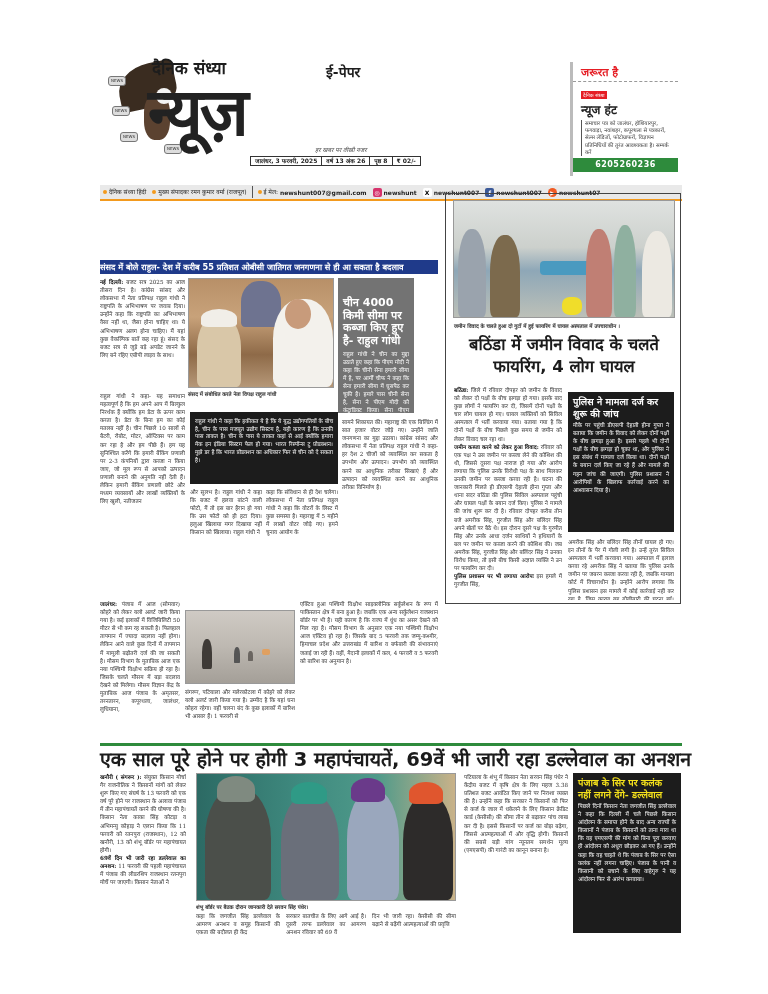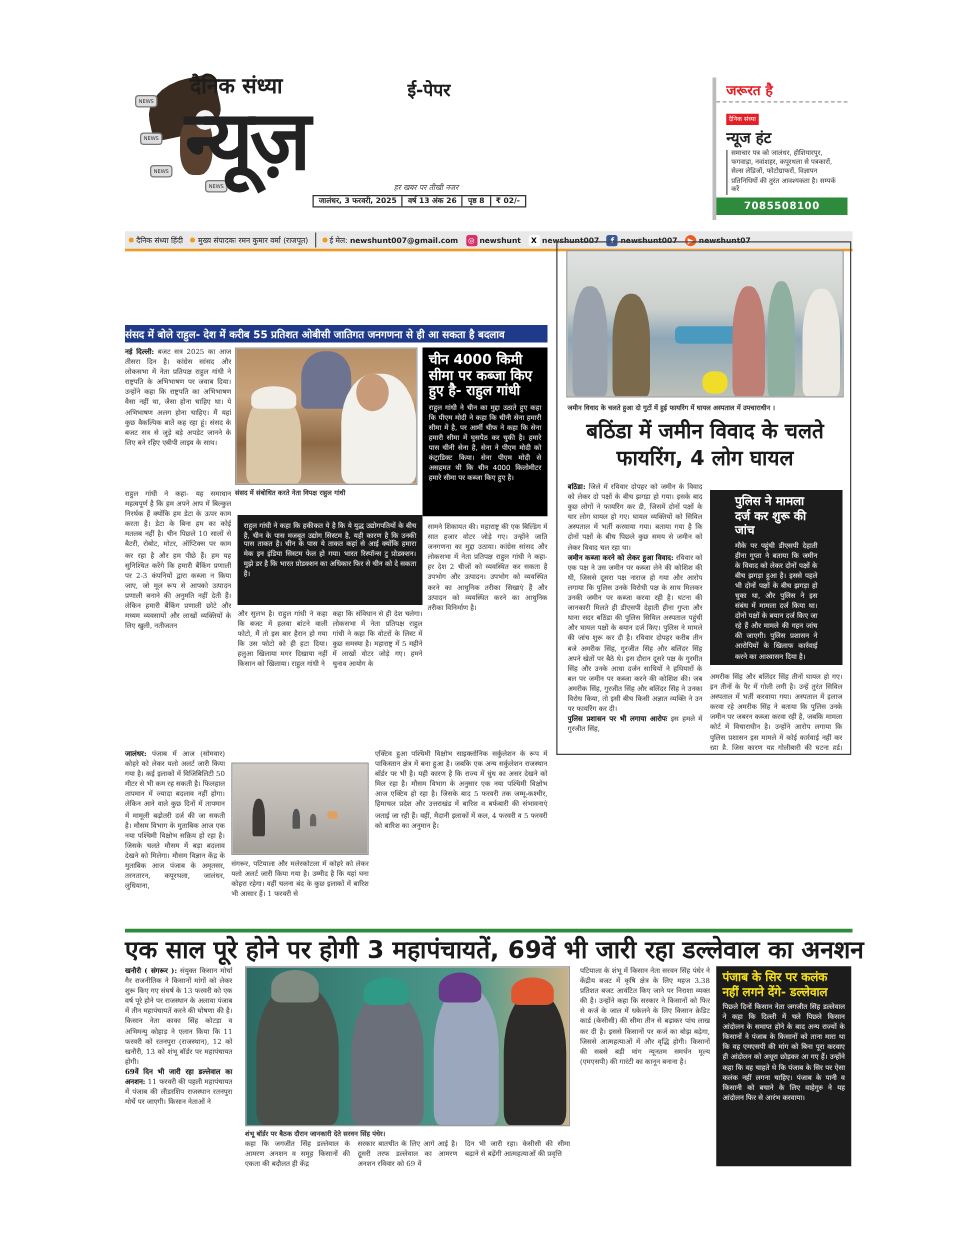--- a/index.html
+++ b/index.html
@@ -43,37 +43,37 @@
   
   .lead-headline { position: absolute; left: 0; top: 140px; width: 338px; font-size: 26px; font-weight: bold; line-height: 33px; text-align: center; color: #1b1b1b; }
   .lead-strap { position: absolute; left: 0; top: 200px; width: 338px; height: 14px; background: #1f3a8a; color: #fff; font-size: 8.2px; font-weight: bold; line-height: 14px; text-align: left; white-space: nowrap; overflow: hidden; }
   .col-text { font-size: 5.6px; line-height: 8.1px; color: #333; text-align: justify; font-family: "DejaVu Serif", serif; }
   .col-text b { color: #111; }
   .lead-col1 { position: absolute; left: 0; top: 218px; width: 85px; height: 107px; overflow: hidden; }
   .photo { position: absolute; overflow: hidden; border: 1px solid #999; }
   .lead-photo { left: 88px; top: 218px; width: 146px; height: 110px; background: linear-gradient(180deg,#b89068 0%,#c8a27a 35%,#8e6a48 70%,#b69878 100%); }
   .person { position: absolute; border-radius: 45% 45% 10% 10%; }
   .photo-caption { position: absolute; font-size: 5.3px; color: #333; font-weight: bold; }
-  .blue-box { position: absolute; left: 238px; top: 218px; width: 100px; height: 135px; background: #000000; color: #fff; padding: 4px 5px; }
+  .blue-box { position: absolute; left: 238px; top: 218px; width: 76px; height: 135px; background: #737373; color: #fff; padding: 19px 5px; }
   .blue-box h3 { font-size: 11px; line-height: 12.5px; font-weight: bold; margin-bottom: 3px; }
   .blue-box p { font-size: 5.6px; line-height: 8px; text-align: justify; }
   .lead-col1b { position: absolute; left: 0; top: 332px; width: 85px; height: 178px; overflow: hidden; }
   .black-box { position: absolute; left: 90px; top: 352px; width: 148px; height: 72px; background: #1c1c1c; color: #fff; padding: 4px 5px; }
   .black-box h3 { font-size: 9.5px; line-height: 11px; color: #f4a11f; font-weight: bold; }
   .black-box p { font-size: 5.6px; line-height: 7.7px; text-align: justify; margin-top: 2px; }
   .lead-col2 { position: absolute; left: 90px; top: 428px; width: 72px; height: 80px; overflow: hidden; }
   .lead-col3 { position: absolute; left: 166px; top: 428px; width: 72px; height: 80px; overflow: hidden; }
   .lead-col4 { position: absolute; left: 242px; top: 358px; width: 96px; height: 150px; overflow: hidden; }
 
   
   .bathinda { position: absolute; left: 345px; top: 133px; width: 236px; height: 411px; border: 1px solid #444; text-decoration: underline; }
   .bath-photo { left: 7px; top: 6px; width: 222px; height: 118px; background: linear-gradient(180deg,#dfe2e0 0%,#ccd0cc 40%,#8ea7b7 60%,#bcc0b8 100%); }
   .bath-headline { position: absolute; left: 0; top: 140px; width: 236px; font-size: 16.5px; font-weight: bold; line-height: 22px; text-align: center; color: #1b1b1b; }
   .bath-col1 { position: absolute; left: 8px; top: 192px; width: 108px; height: 212px; overflow: hidden; }
-  .police-box { position: absolute; left: 122px; top: 198px; width: 106px; height: 140px; background: #1c1c1c; color: #fff; padding: 4px 20px; }
+  .police-box { position: absolute; left: 122px; top: 198px; width: 106px; height: 140px; background: #1c1c1c; color: #fff; padding: 4px 5px; }
   .police-box h3 { font-size: 9.5px; line-height: 11.5px; font-weight: bold; }
   .police-box p { font-size: 5.6px; line-height: 8.1px; text-align: justify; margin-top: 2px; }
   .bath-col2 { position: absolute; left: 122px; top: 344px; width: 106px; height: 62px; overflow: hidden; }
 
   
   .fog-headline { position: absolute; left: 0; top: 510px; width: 340px; font-size: 24px; font-weight: bold; line-height: 28px; text-align: center; color: #1b1b1b; }
   .fog-col1 { position: absolute; left: 0; top: 540px; width: 80px; height: 136px; overflow: hidden; }
   .fog-photo { left: 85px; top: 550px; width: 110px; height: 74px; background: linear-gradient(180deg,#cfcac4 0%,#bdb8b1 50%,#a49f98 100%); }
   .fog-col2 { position: absolute; left: 85px; top: 628px; width: 110px; height: 48px; overflow: hidden; }
   .fog-col3 { position: absolute; left: 200px; top: 540px; width: 138px; height: 136px; overflow: hidden; }
@@ -117,21 +117,21 @@
       <span>वर्ष 13 अंक 26</span>
       <span>पृष्ठ 8</span>
       <span>₹ 02/-</span>
     </div>
 
     <div class="ad-box">
       <div class="ad-head">जरूरत है</div>
       <span class="ad-tag">दैनिक संध्या</span>
       <div class="ad-title">न्यूज हंट</div>
       <div class="ad-body">समाचार पत्र को जालंधर, होशियारपुर, फगवाड़ा, नवांशहर, कपूरथला से पत्रकारों, सेल्स लेडिजों, फोटोग्राफरों, विज्ञापन प्रतिनिधियों की तुरंत आवश्यकता है। सम्पर्क करें</div>
-      <div class="ad-phone">7085508100</div>
+      <div class="ad-phone">6205260236</div>
     </div>
   </div>
 
   <div class="info-strip">
     <div class="itm">
         <span class="dot"></span>
         <span>दैनिक संध्या हिंदी</span>
       </div>
     <div class="itm">
         <span class="dot"></span>

